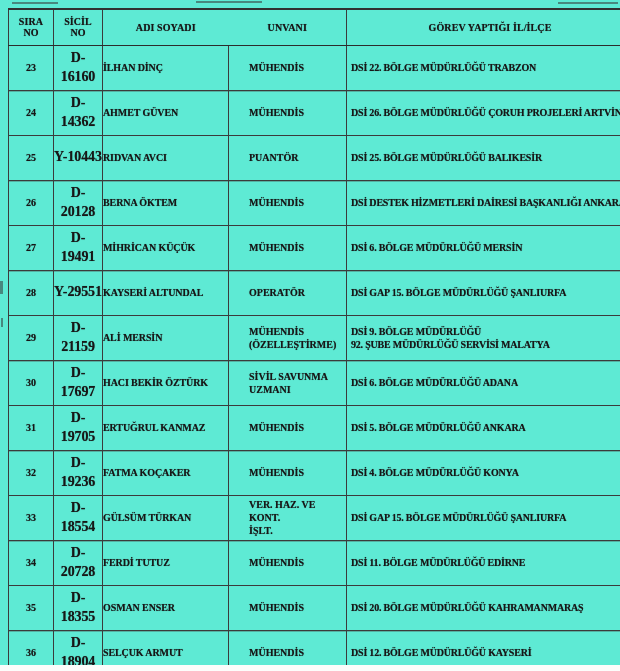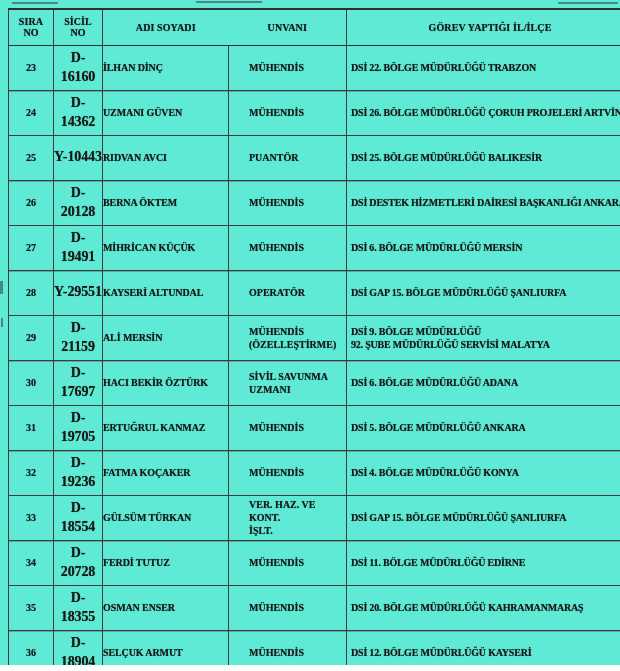--- a/index.html
+++ b/index.html
@@ -100,21 +100,21 @@
         <tr>
       <td class="c-sira">23</td>
       <td class="c-sicil">D-16160</td>
       <td class="c-adi">İLHAN DİNÇ</td>
       <td class="c-unv">MÜHENDİS</td>
       <td class="c-gorev">DSİ 22. BÖLGE MÜDÜRLÜĞÜ TRABZON</td>
     </tr>
         <tr class="dbl">
       <td class="c-sira">24</td>
       <td class="c-sicil">D-14362</td>
-      <td class="c-adi">UZMANI GÜVEN</td>
+      <td class="c-adi">AHMET GÜVEN</td>
       <td class="c-unv">MÜHENDİS</td>
       <td class="c-gorev">DSİ 26. BÖLGE MÜDÜRLÜĞÜ ÇORUH PROJELERİ ARTVİN</td>
     </tr>
         <tr>
       <td class="c-sira">25</td>
       <td class="c-sicil">Y-10443</td>
       <td class="c-adi">RIDVAN AVCI</td>
       <td class="c-unv">PUANTÖR</td>
       <td class="c-gorev">DSİ 25. BÖLGE MÜDÜRLÜĞÜ BALIKESİR</td>
     </tr>

